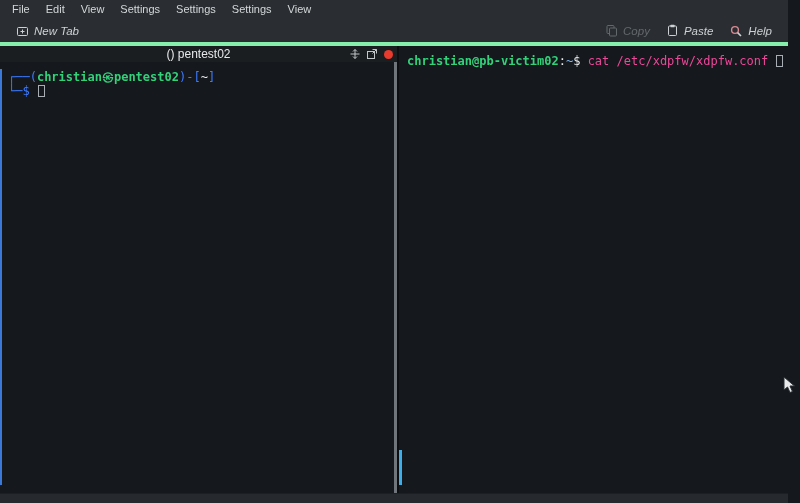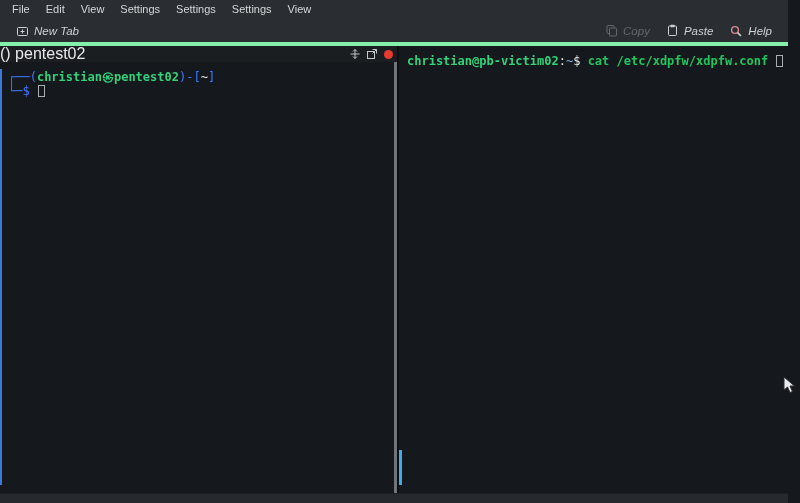--- a/index.html
+++ b/index.html
@@ -23,42 +23,42 @@
   .chev { margin-left:2px; }
 
   
   .content { flex:1 1 auto; display:flex; min-height:0; }
   .pane { display:flex; flex-direction:column; min-width:0; position:relative; }
   .pane.left  { width:397px; flex:0 0 auto; }
   .pane.right { flex:1 1 auto; }
   .divider { width:2px; background:#0c0e10; flex:0 0 auto; }
 
   .pane-header { height:16px; background:#1b1e21; position:relative; flex:0 0 auto; }
-  .pane-title { position:absolute; left:0; right:0; top:0; bottom:0; text-align:left;
-                font-size:16px; color:#e6e8ea; line-height:16px; }
+  .pane-title { position:absolute; left:0; right:0; top:0; bottom:0; text-align:center;
+                font-size:12px; color:#e6e8ea; line-height:16px; }
   .pane-controls { position:absolute; right:4px; top:0; height:16px; display:flex;
                    align-items:center; gap:7px; }
   .pane-controls svg { display:block; }
   .close-dot { width:9px; height:9px; border-radius:50%; background:#e93a2e; }
 
   .term { flex:1 1 auto; position:relative; background:#15181c;
           font-family:"DejaVu Sans Mono", monospace; font-size:12px; line-height:14px;
           padding:8px 6px 0 8px; overflow:hidden; }
   .term .row { white-space:pre; }
 
   
   .sb-track-left { position:absolute; right:0; top:0; bottom:0; width:3px; background:#70757b; }
   .blue-bar-left { position:absolute; left:0; top:7px; bottom:8px; width:2px; background:#3c78d8; }
   .blue-bar-right { position:absolute; left:0; bottom:8px; width:3px; height:35px; background:#3daee9; }
 
   
   .c-blue   { color:#3d7bff; }
   .c-green  { color:#33d17a; font-weight:bold; }
   .c-white  { color:#e8eaec; }
-  .c-cmd    { color:#22c55e; font-weight:bold; }
+  .c-cmd    { color:#ec4899; font-weight:normal; }
   .c-path   { color:#7fb4ef; }
 
   .cursor-hollow { display:inline-block; width:7px; height:12px; border:1px solid #a9aeb4;
                    vertical-align:-2px; margin-left:1px; }
 
   
   .bottom-strip { height:10px; background:#26292d; flex:0 0 auto; border-top:1px solid #1d2023; }
 
   
   .mouse { position:absolute; left:783px; top:376px; width:14px; height:18px; z-index:50; }

